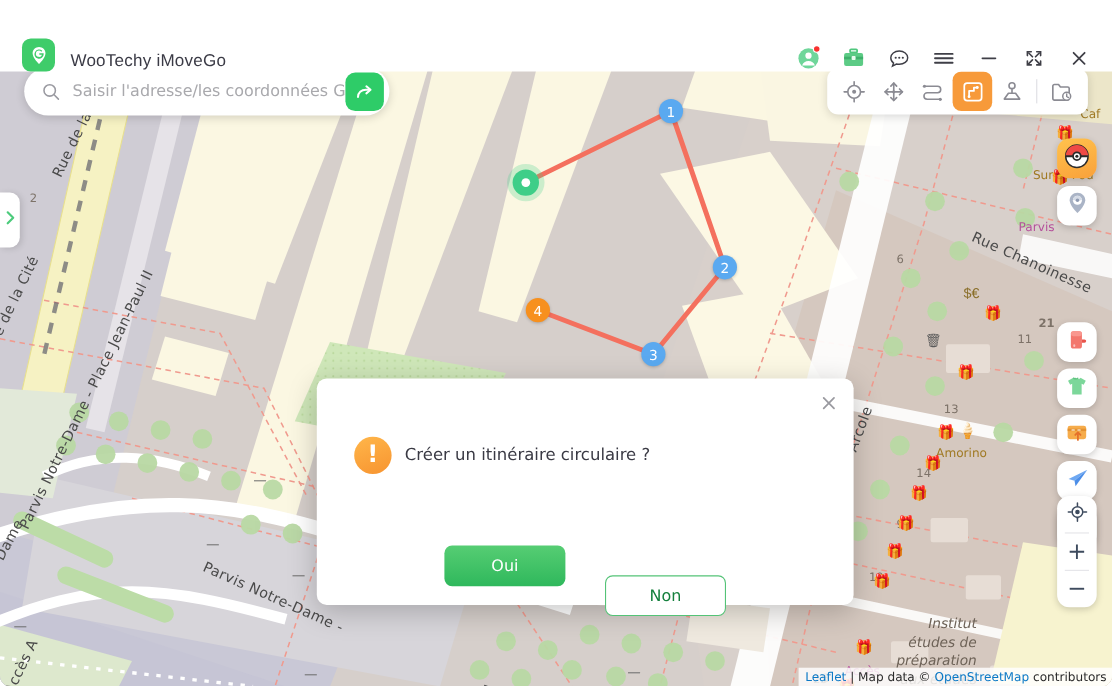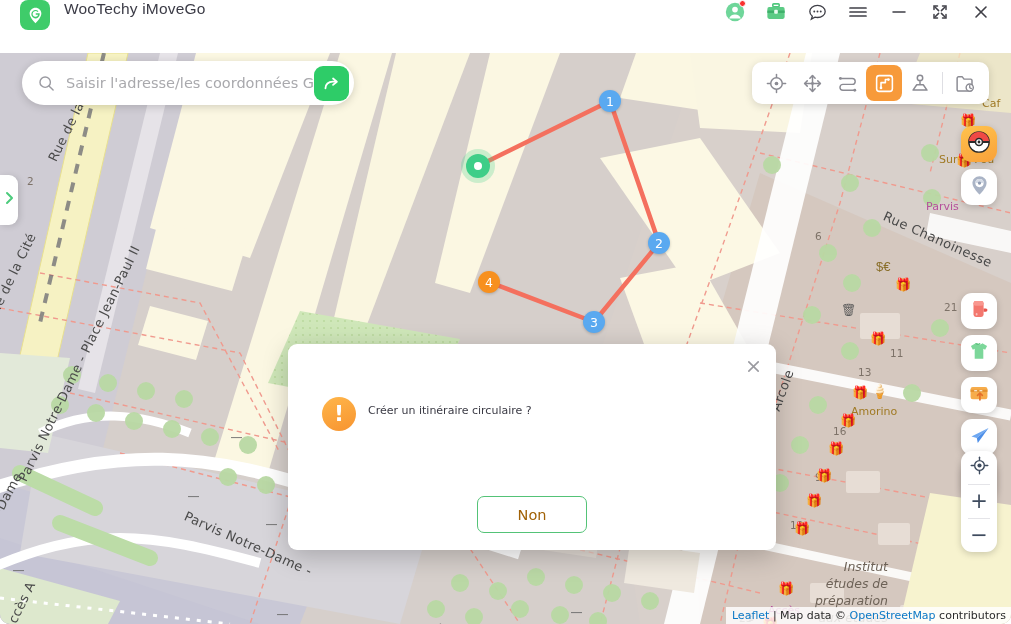--- a/index.html
+++ b/index.html
@@ -13,23 +13,23 @@
     position: relative;
     width: 1011px; height: 624px;
     background: #ffffff;
     border-radius: 10px;
     overflow: hidden;
   }
 
   
   #titlebar {
     position: absolute; top: 0; left: 0;
-    width: 1011px; height: 53px;
-    background: #ffffff;
-    display: flex; align-items: flex-start;
+    width: 1011px; height: 65px;
+    background: #ffffff;
+    display: flex; align-items: flex-end;
     z-index: 60;
   }
   #logo {
     width: 30px; height: 30px;
     margin-left: 20px;
     border-radius: 8px;
     background: #3fcc6a;
     display: flex; align-items: center; justify-content: center;
     flex: none;
   }
@@ -226,21 +226,21 @@
     border-radius: 50%;
     background: linear-gradient(160deg,#ffb64a,#f79430);
     color: #ffffff;
     font-size: 22px; font-weight: bold;
     display: flex; align-items: center; justify-content: center;
     font-family: "DejaVu Sans", sans-serif;
     line-height: 1;
   }
   #dialog-msg {
     position: absolute; left: 80px; top: 60px;
-    font-size: 11px;
+    font-size: 15px;
     font-family: "DejaVu Sans", sans-serif;
     color: #3a3a44;
   }
   #dialog-buttons {
     position: absolute; left: 0; right: 0; top: 152px;
     display: flex; justify-content: center; gap: 36px;
   }
   .dlg-btn {
     width: 110px; height: 37px;
     border-radius: 7px;
@@ -248,22 +248,23 @@
     font-family: "DejaVu Sans", sans-serif;
     cursor: pointer;
     display: flex; align-items: center; justify-content: center;
   }
   .dlg-yes {
     background: linear-gradient(180deg,#56cd73,#2fb85c);
     color: #ffffff; border: none;
   }
   .dlg-no {
     background: #ffffff;
-    color: #a16207;
+    color: #15803d;
     border: 1px solid #54c377;
+    margin-top: 27px;
   }
 
   
   .route-marker {
     position: absolute;
     width: 22px; height: 22px;
     border-radius: 50%;
     color: #ffffff;
     font-size: 12.5px;
     font-family: "DejaVu Sans", sans-serif;
@@ -444,25 +445,25 @@
         <div class="map-label street-label" style="left: -10px; top: 260px; transform: rotate(-64deg); transform-origin: left center;">Rue de la Cité</div>
         <div class="map-label street-label" style="left: 884px; top: 155px; transform: rotate(24deg); transform-origin: left center;">Rue Chanoinesse</div>
         <div class="map-label street-label" style="left: 775px; top: 350px; transform: rotate(-70deg); transform-origin: left center;">Arcole</div>
         <div class="map-label street-label" style="left: 185px; top: 455px; transform: rotate(24deg); transform-origin: left center;">Parvis Notre-Dame -</div>
         <div class="map-label street-label" style="left: 437px; top: 567px; transform: rotate(22deg); transform-origin: left center;">Parvis Notre-Dame - P...</div>
         <div class="map-label street-label" style="left: 22px; top: 420px; transform: rotate(-64deg); transform-origin: left center;">Parvis Notre-Dame - Place Jean-Paul II</div>
         <div class="map-label street-label" style="left: -12px; top: 470px; transform: rotate(-62deg); transform-origin: left center;">tre-Dame</div>
         <div class="map-label street-label" style="left: 8px; top: 570px; transform: rotate(-64deg); transform-origin: left center;">Accès A</div>
         <div class="map-label housenum" style="left: 27px; top: 122px;">2</div>
         <div class="map-label housenum" style="left: 815px; top: 177px;">6</div>
-        <div class="map-label housenum" style="left: 944px; top: 248px;">21</div>
-        <div class="map-label housenum" style="left: 890px; top: 250px; margin-top: 44px;">11</div>
+        <div class="map-label housenum" style="left: 944px; top: 235px; font-weight: bold;">21</div>
+        <div class="map-label housenum" style="left: 925px; top: 250px;">11</div>
         <div class="map-label housenum" style="left: 858px; top: 313px;">13</div>
         <div class="map-label housenum" style="left: 747px; top: 323px;">8</div>
-        <div class="map-label housenum" style="left: 833px; top: 372px;">16</div>
+        <div class="map-label housenum" style="left: 833px; top: 372px;">14</div>
         <div class="map-label housenum" style="left: 815px; top: 418px;">9</div>
         <div class="map-label housenum" style="left: 790px; top: 466px;">19</div>
         <div class="map-label housenum" style="left: 739px; top: 559px;">23</div>
         <div class="map-label housenum" style="left: 748px; top: 558px;">3</div>
         <div class="map-label poi-label amber" style="left: 982px; top: 44px;">Caf</div>
         <div class="map-label poi-label amber" style="left: 939px; top: 100px;">Sur le Pou</div>
         <div class="map-label poi-label" style="left: 926px; top: 147px;">Parvis</div>
         <div class="map-label poi-label amber" style="left: 851px; top: 352px;">Amorino</div>
         <div class="map-label poi-label" style="left: 768px; top: 551px;">Accès</div>
         <div class="map-label italic-label" style="left: 888px; top: 505px; transform: translateX(-100%);">
@@ -758,17 +759,18 @@
       <svg width="15" height="15" viewBox="0 0 16 16">
         <g stroke="#9a9aa0" stroke-width="1.7" stroke-linecap="round">
           <line x1="3" y1="3" x2="13" y2="13"></line>
           <line x1="13" y1="3" x2="3" y2="13"></line>
         </g>
       </svg>
     </div>
     <div id="dialog-icon">!</div>
     <div id="dialog-msg">Créer un itinéraire circulaire ?</div>
     <div id="dialog-buttons">
+      <button class="dlg-btn dlg-yes">Oui</button>
       <button class="dlg-btn dlg-no">Non</button>
     </div>
   </div>
 
 </div>
 
 </body></html>

